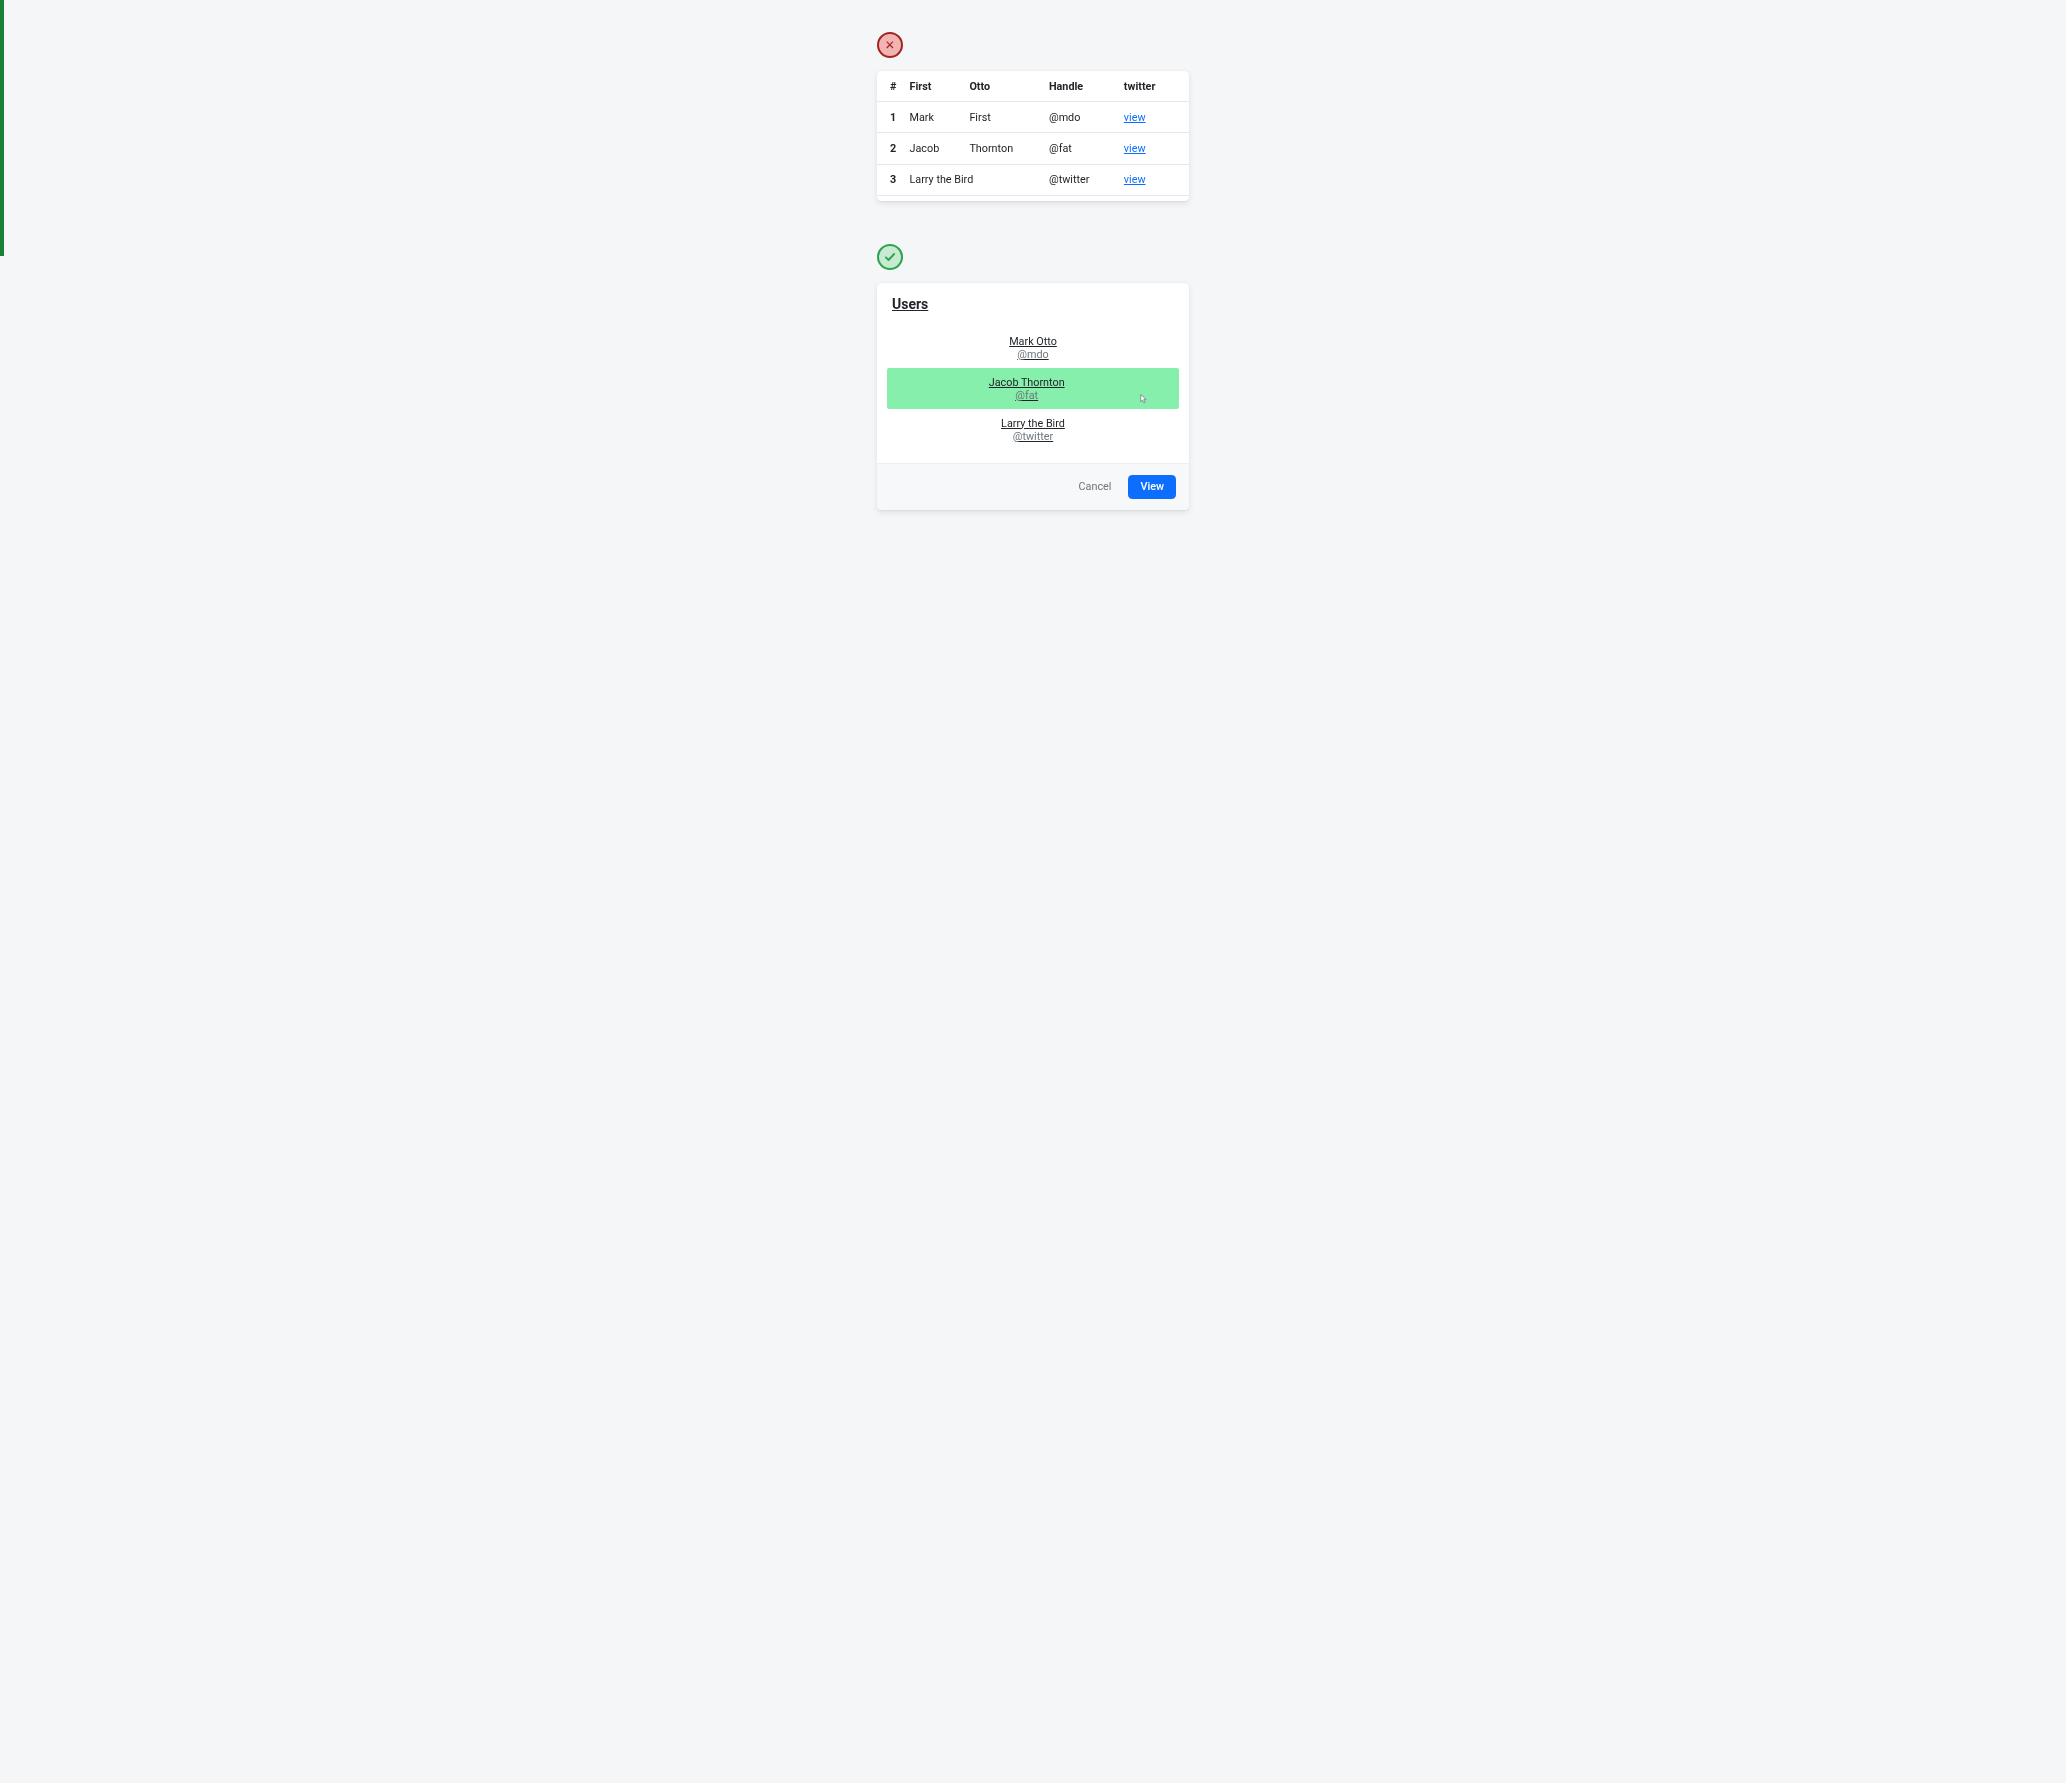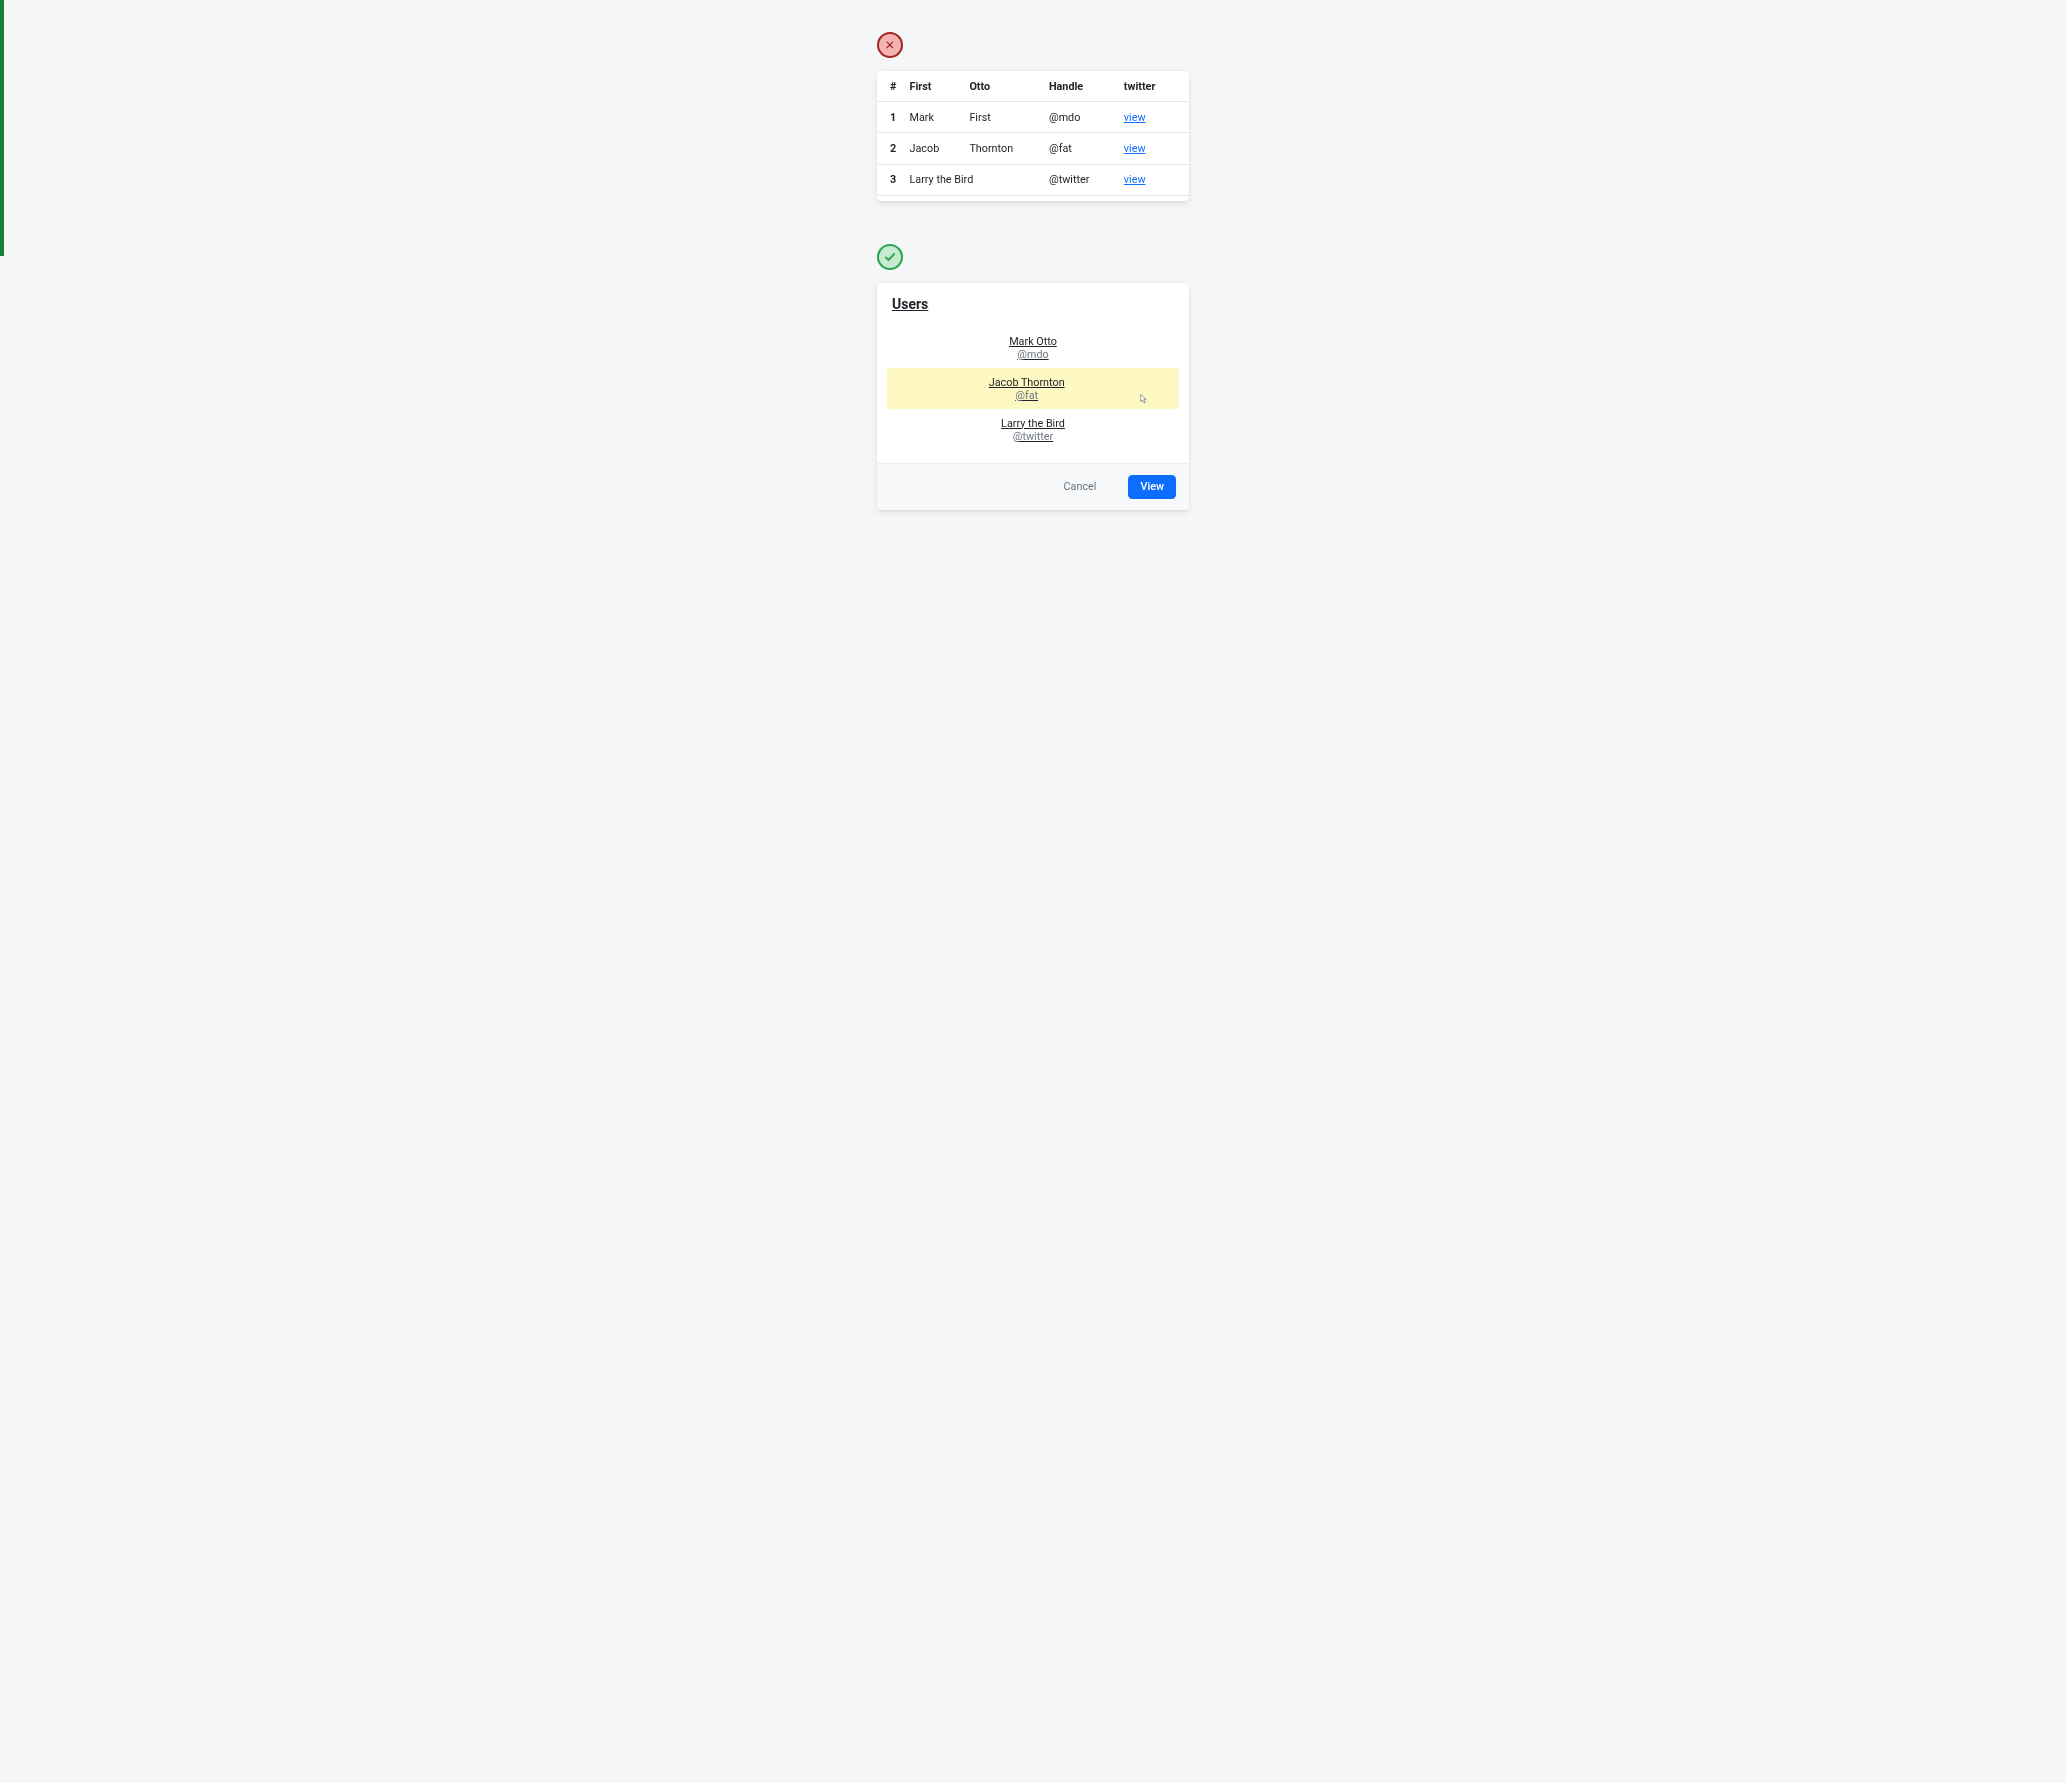--- a/index.html
+++ b/index.html
@@ -70,29 +70,29 @@
     .user-row {
       display: flex;
       justify-content: space-between;
       align-items: center;
       padding: 7.5px 0;
       font-size: 10.8px;
       border-radius: 2.2px;
       cursor: pointer;
       flex-direction: column;
     }
-    .user-row.selected { background: #fef9c3; padding-left: 5.4px; padding-right: 18px; margin-left: -5.4px; margin-right: -5.4px; }
+    .user-row.selected { background: #86efac; padding-left: 5.4px; padding-right: 18px; margin-left: -5.4px; margin-right: -5.4px; }
     .user-handle { color: #6c757d; }
     .card-footer {
       background: #f7f8f9;
       padding: 10.8px 13px;
       display: flex;
       justify-content: flex-end;
       align-items: flex-end;
-      gap: 20px;
+      gap: 5px;
       border-top: 0.5px solid #eceef0;
       margin-top: 10.8px;
     }
     .btn {
       font-size: 10.8px;
       padding: 5.4px 12px;
       border-radius: 4.3px;
       border: none;
       cursor: pointer;
       font-family: inherit;

